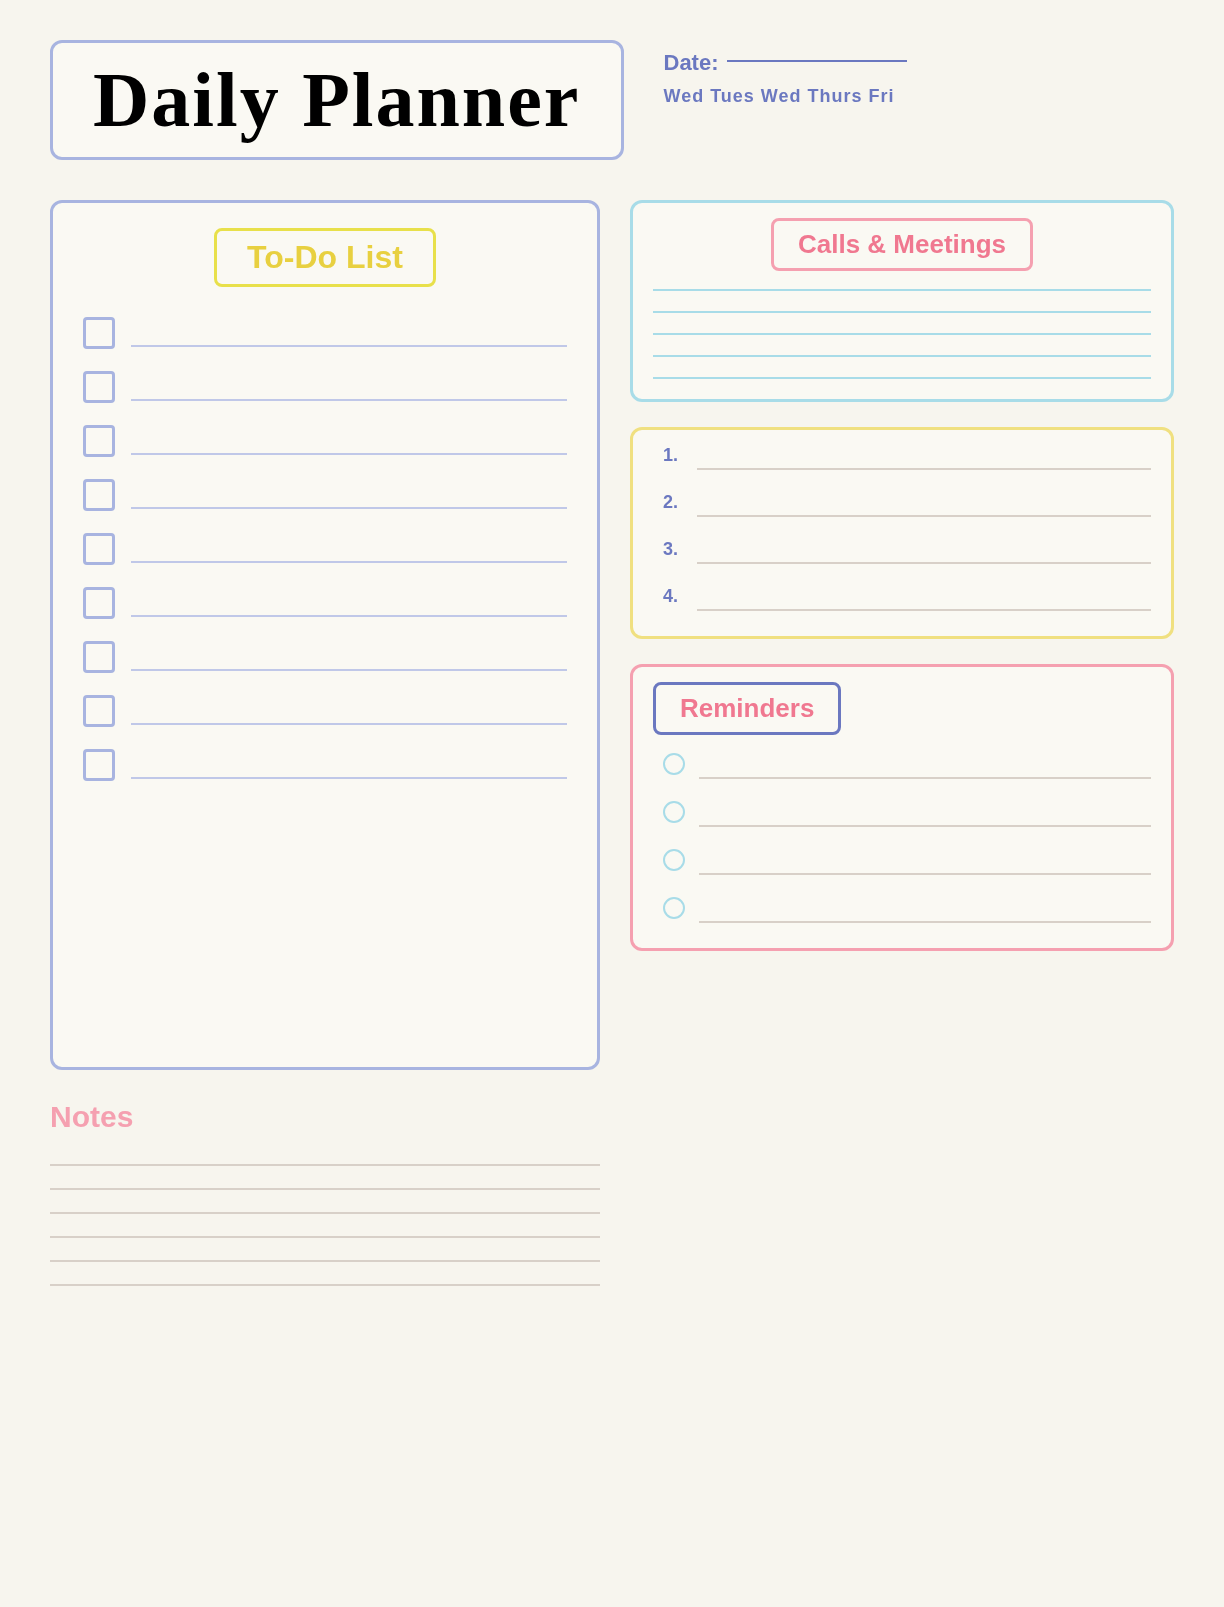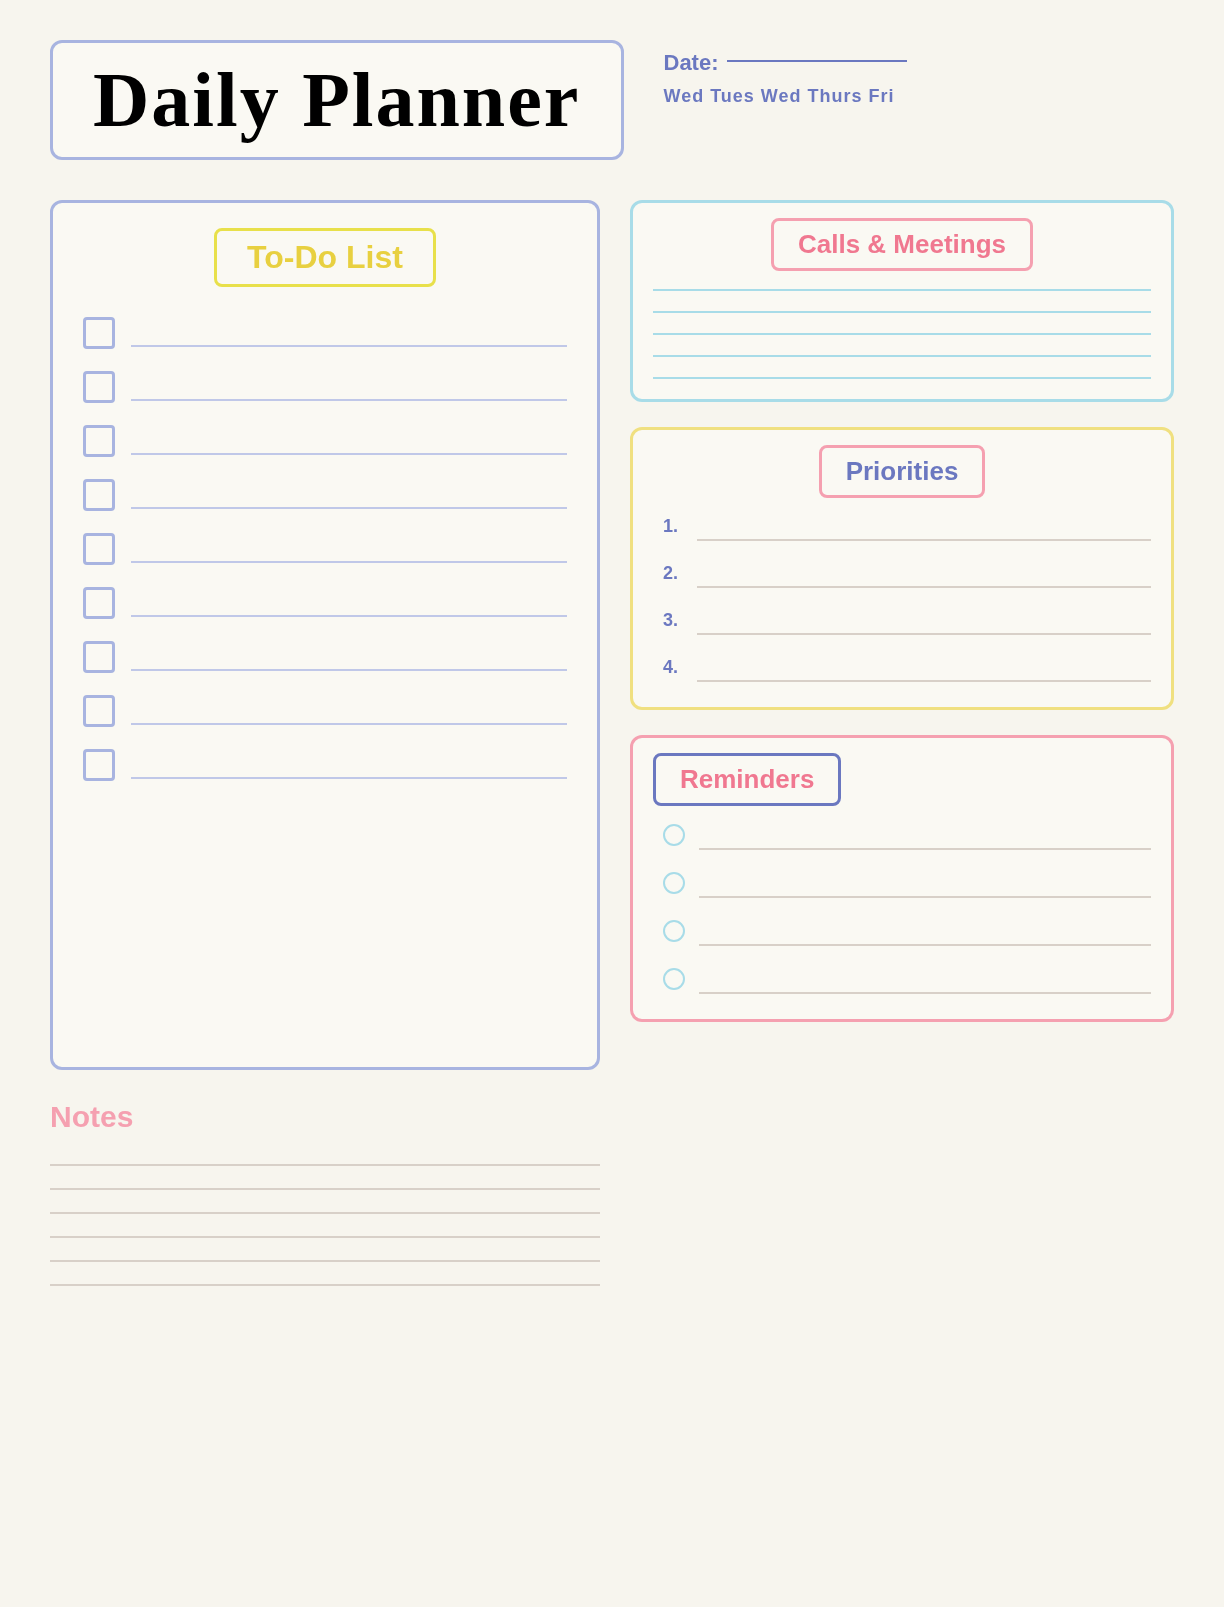--- a/index.html
+++ b/index.html
@@ -393,23 +393,20 @@
       <div class="calls-lines">
         <div class="calls-line"></div>
         <div class="calls-line"></div>
         <div class="calls-line"></div>
         <div class="calls-line"></div>
         <div class="calls-line"></div>
       </div>
     </div>
 
     <div class="priorities-section">
-      <div class="priorities-title-wrapper">
-        <div class="priorities-title">Priorities</div>
-      </div>
       <div class="priorities-list">
         <div class="priority-item">
           <span class="priority-num">1.</span>
           <div class="priority-line"></div>
         </div>
         <div class="priority-item">
           <span class="priority-num">2.</span>
           <div class="priority-line"></div>
         </div>
         <div class="priority-item">

